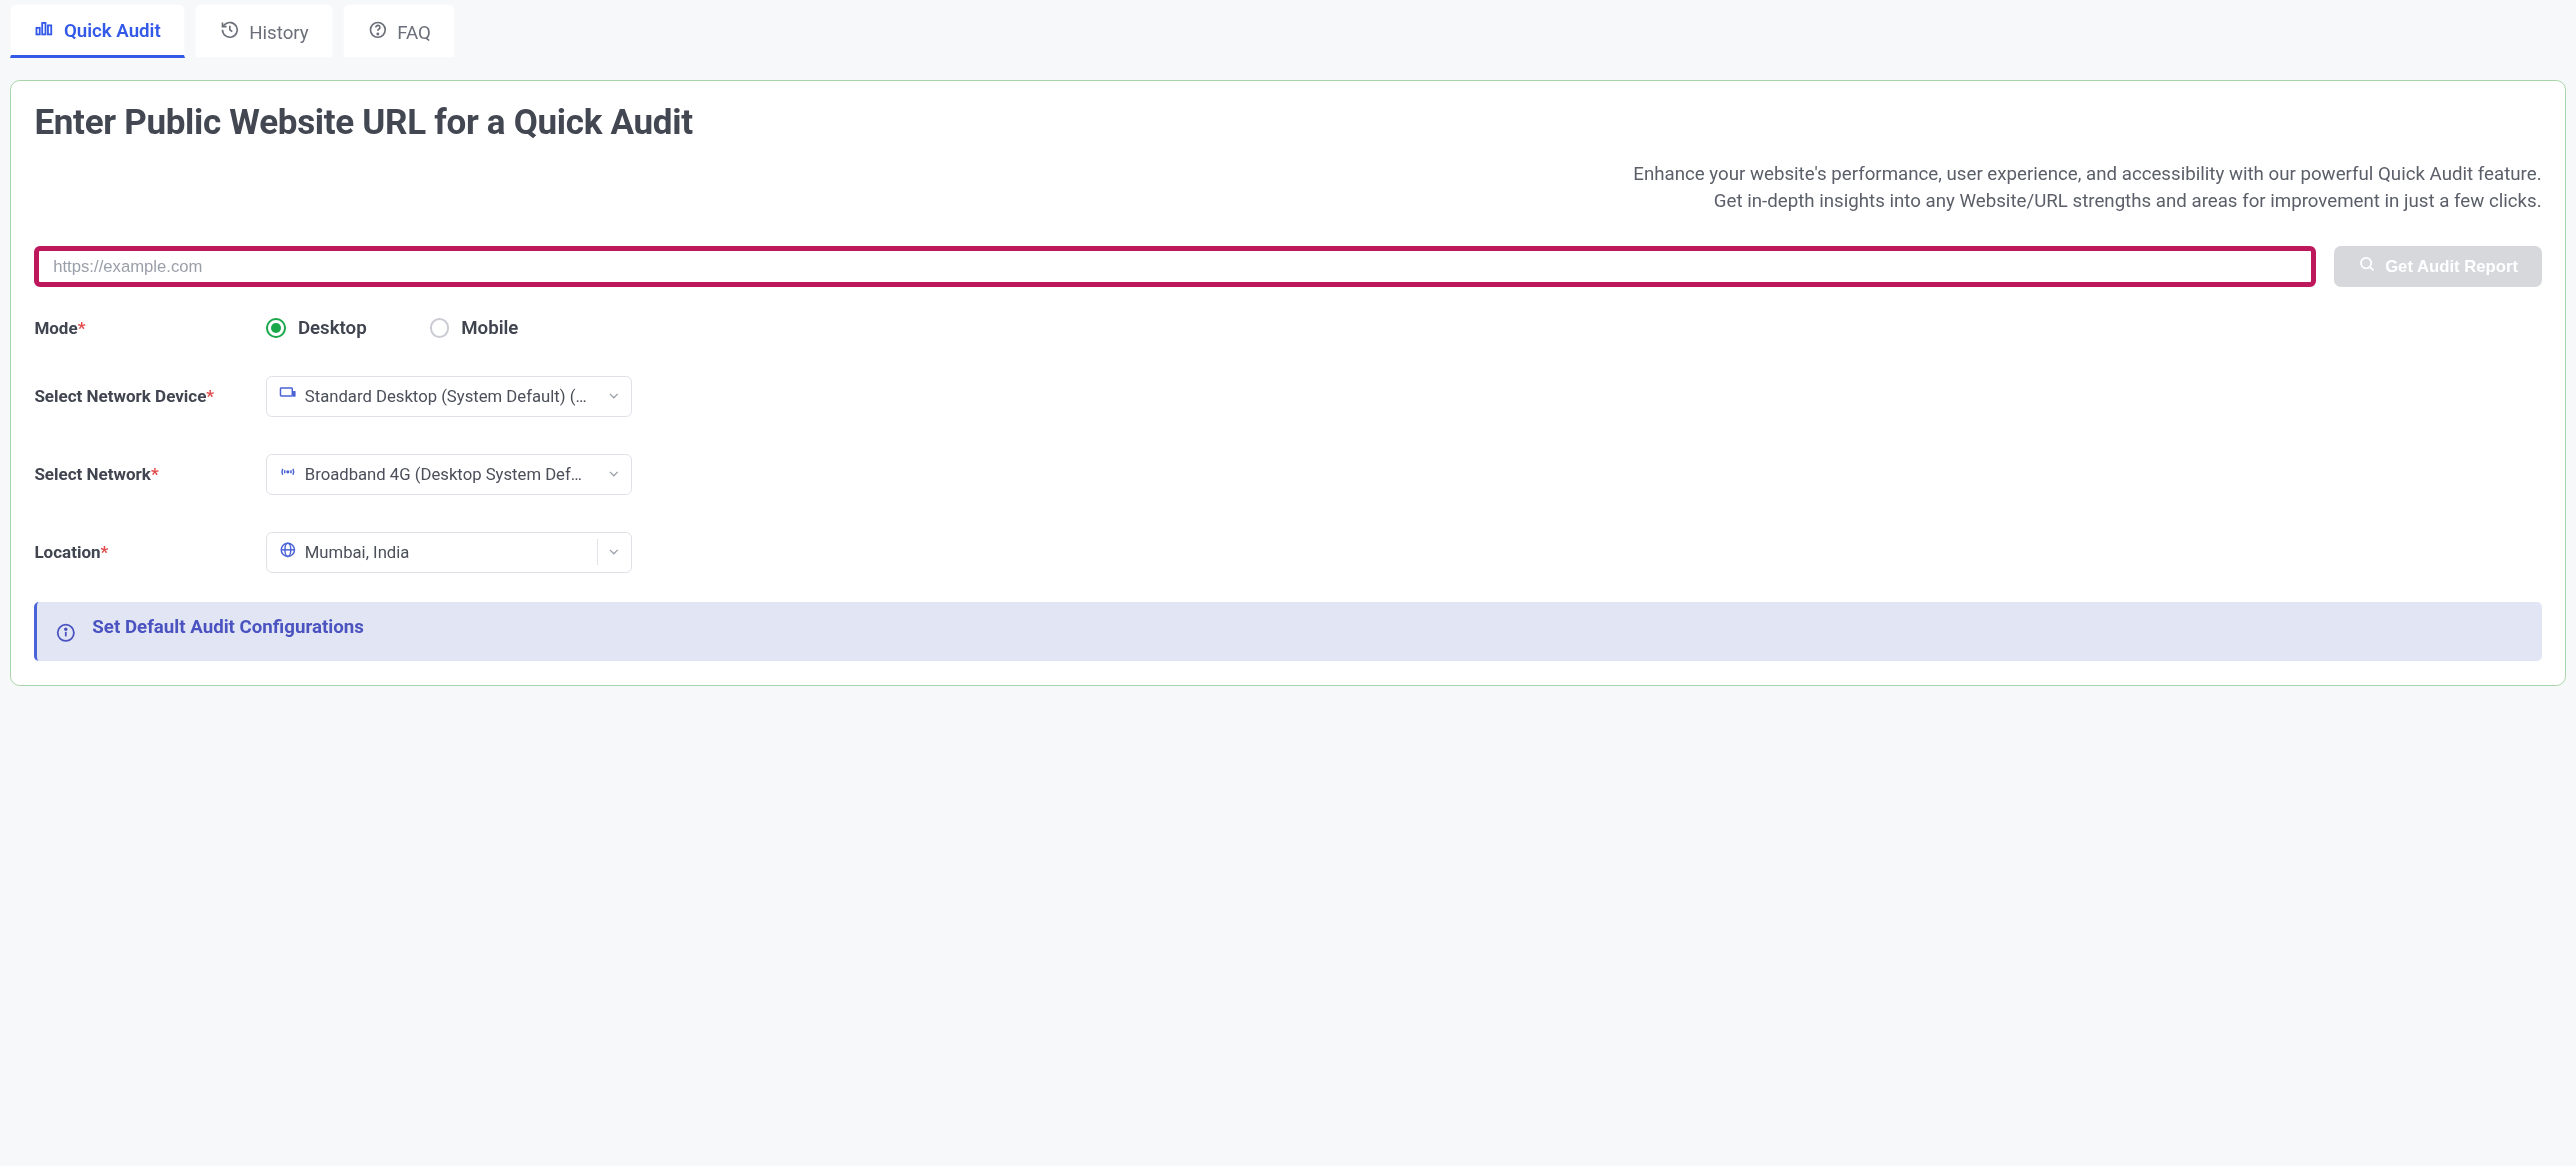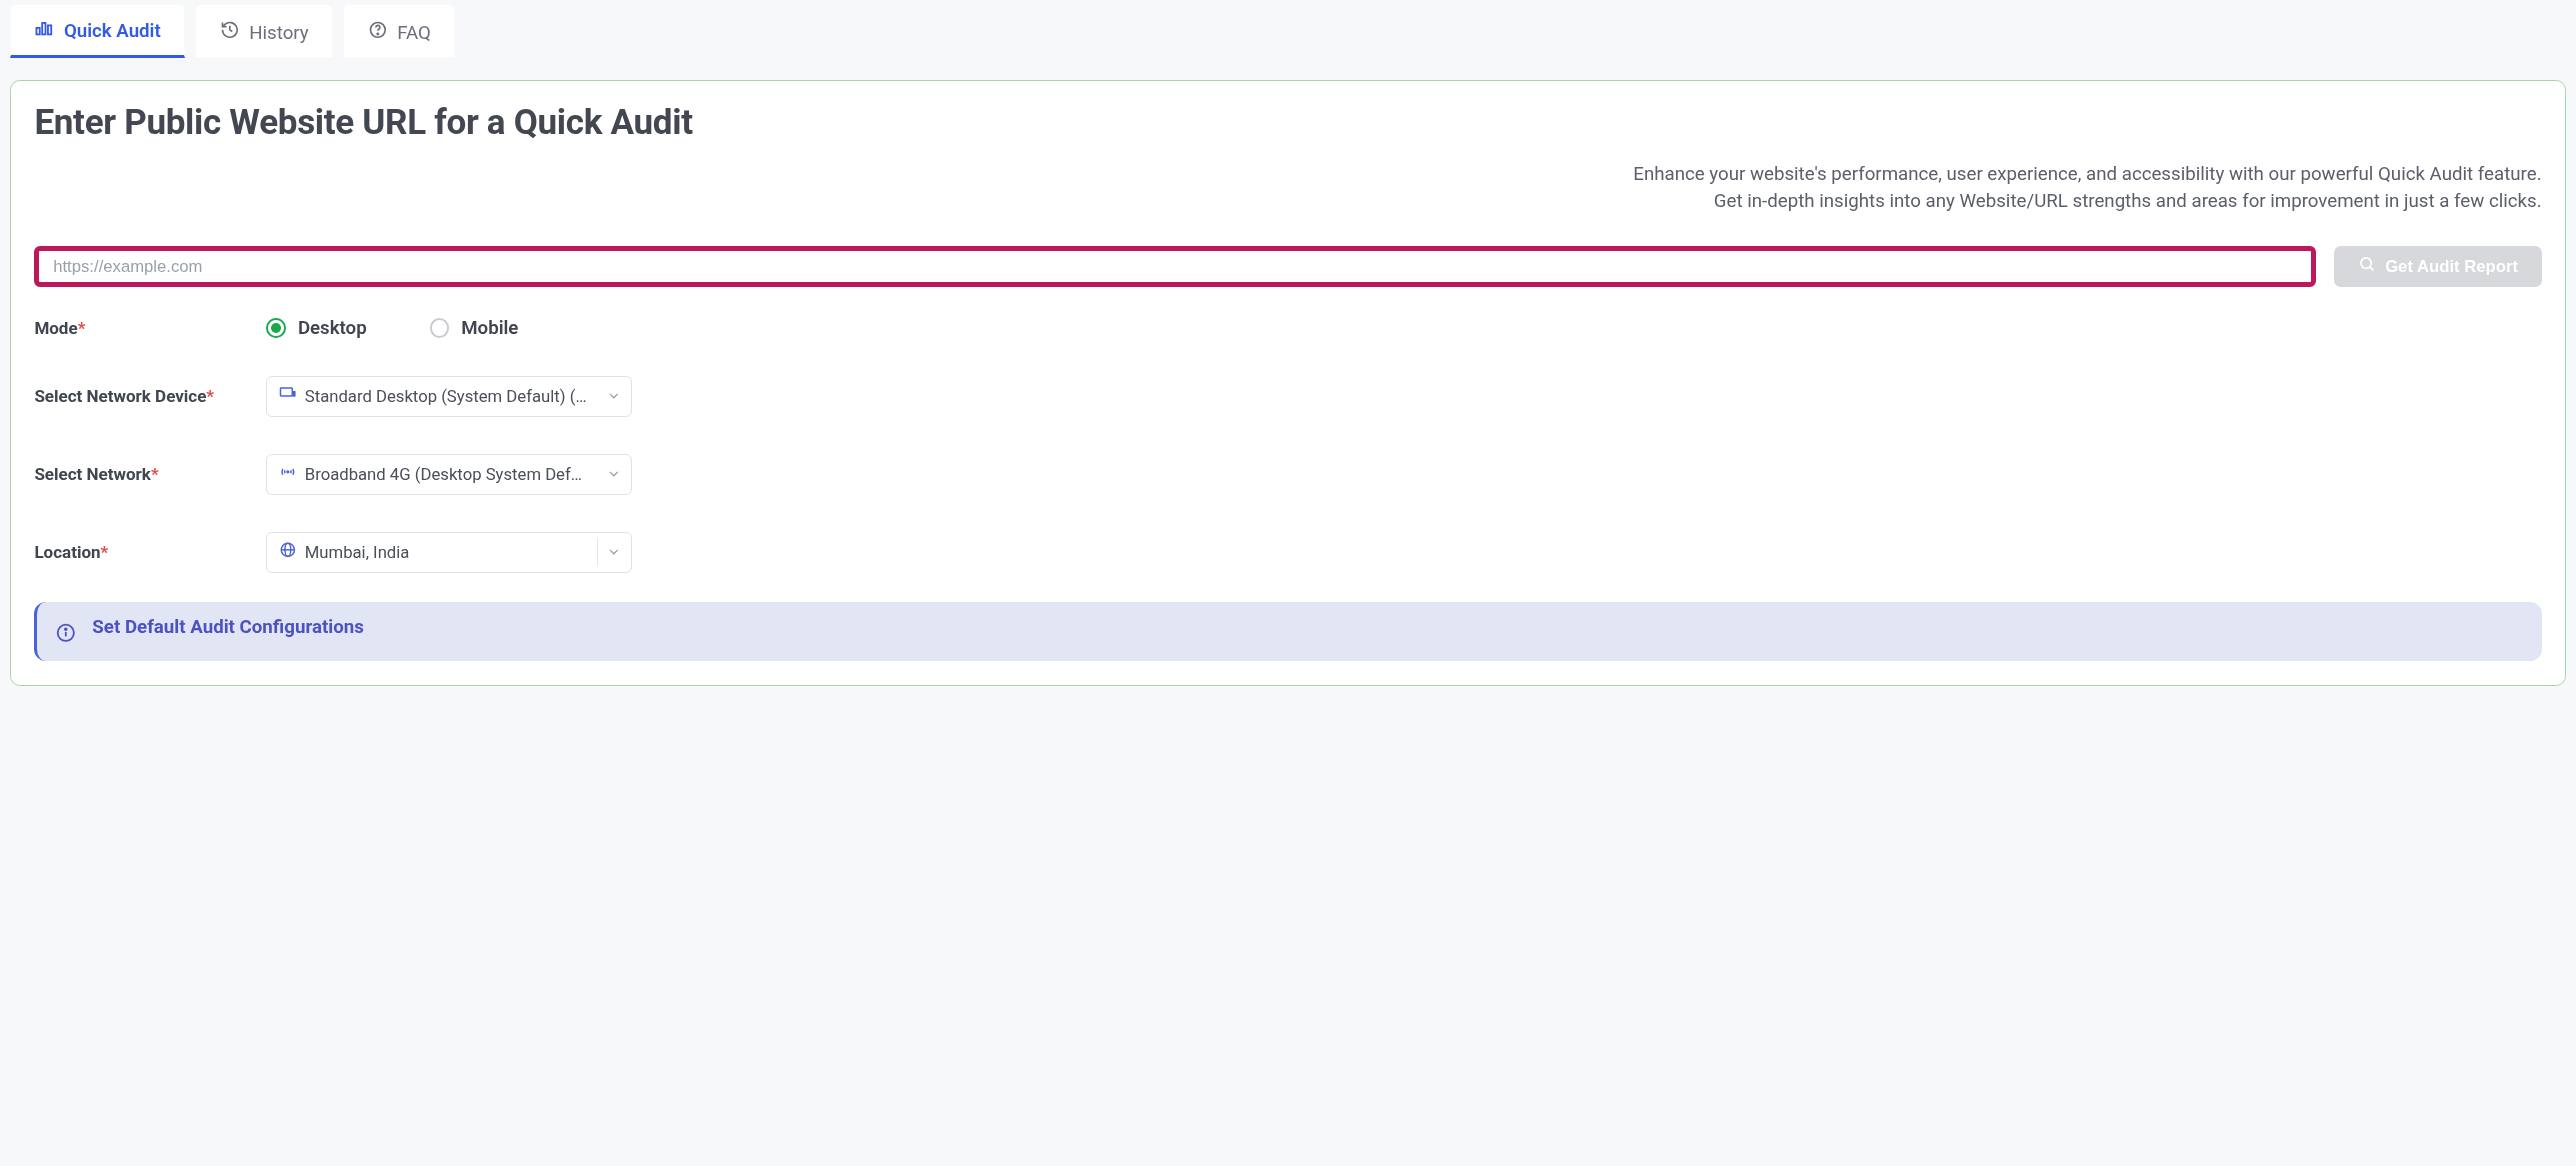--- a/index.html
+++ b/index.html
@@ -160,21 +160,21 @@
     padding-left: 7.9px;
     border-left: 1px solid #e1e3e8;
     height: 25.6px;
     display: flex;
     align-items: center;
   }
   .select-box.no-divider .chev { border-left: none; }
   .info-banner {
     background: #e2e5f4;
     border-left: 3.9px solid #4a63d6;
-    border-radius: 12px;
+    border-radius: 5px;
     padding: 13.8px 17.7px;
     display: flex;
     gap: 15.7px;
     align-items: flex-start;
     margin-top: 13.8px;
   }
   .info-banner svg { flex: 0 0 auto; margin-top: 5.9px; }
   .info-content .info-title {
     color: #4a53c0;
     font-weight: 700;

